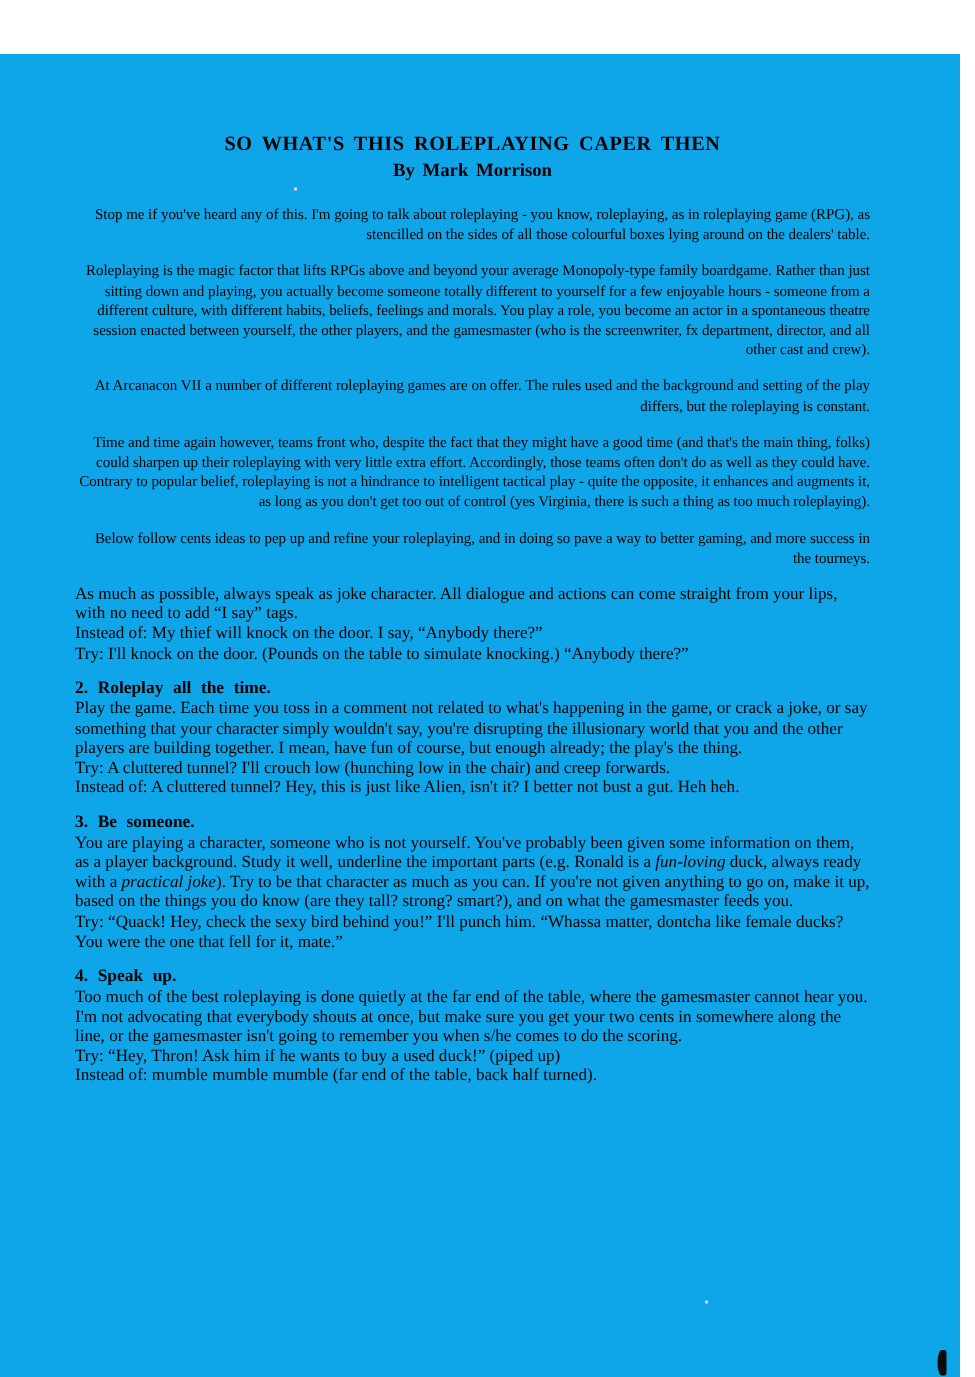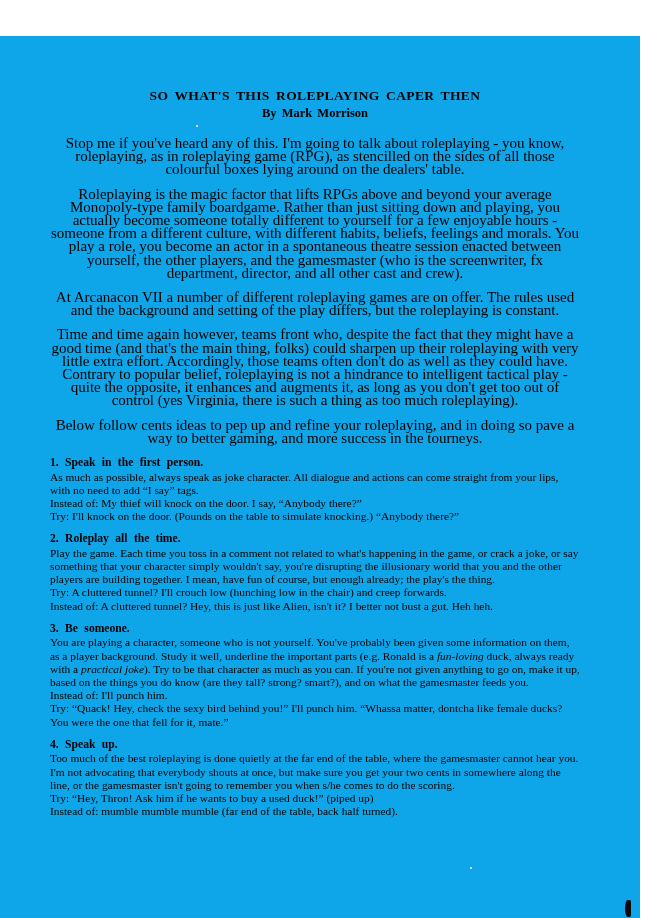--- a/index.html
+++ b/index.html
@@ -43,24 +43,24 @@
     text-transform: uppercase;
   }
   .doc-byline {
     font-size: 12.5px;
     font-weight: bold;
     word-spacing: 2px;
     line-height: 15px;
     margin: 0;
   }
   p.para {
-    font-size: 15px;
+    font-size: 10px;
     line-height: 13.2px;
     margin: 0 0 11px 0;
-    text-align: center;
+    text-align: right;
     letter-spacing: -0.02px;
   }
   .section {
     margin-bottom: 9px;
   }
   .section-heading {
     font-size: 11.6px;
     font-weight: bold;
     word-spacing: 3.5px;
     line-height: 14px;
@@ -104,42 +104,40 @@
       <div class="doc-byline">By Mark Morrison</div>
     </div>
 
     <p class="para">Stop me if you've heard any of this. I'm going to talk about roleplaying - you know, roleplaying, as in roleplaying game (RPG), as stencilled on the sides of all those colourful boxes lying around on the dealers' table.</p>
     <p class="para">Roleplaying is the magic factor that lifts RPGs above and beyond your average Monopoly-type family boardgame. Rather than just sitting down and playing, you actually become someone totally different to yourself for a few enjoyable hours - someone from a different culture, with different habits, beliefs, feelings and morals. You play a role, you become an actor in a spontaneous theatre session enacted between yourself, the other players, and the gamesmaster (who is the screenwriter, fx department, director, and all other cast and crew).</p>
     <p class="para">At Arcanacon VII a number of different roleplaying games are on offer. The rules used and the background and setting of the play differs, but the roleplaying is constant.</p>
     <p class="para">Time and time again however, teams front who, despite the fact that they might have a good time (and that's the main thing, folks) could sharpen up their roleplaying with very little extra effort. Accordingly, those teams often don't do as well as they could have. Contrary to popular belief, roleplaying is not a hindrance to intelligent tactical play - quite the opposite, it enhances and augments it, as long as you don't get too out of control (yes Virginia, there is such a thing as too much roleplaying).</p>
     <p class="para">Below follow cents ideas to pep up and refine your roleplaying, and in doing so pave a way to better gaming, and more success in the tourneys.</p>
 
     <div class="section">
-      <div class="section-heading">1. Speak in the first person.</div>
       <div class="section-body">
         <span class="section-line">As much as possible, always speak as joke character. All dialogue and actions can come straight from your lips, with no need to add “I say” tags.</span>
         <span class="section-line">Instead of: My thief will knock on the door. I say, “Anybody there?”</span>
         <span class="section-line">Try: I'll knock on the door. (Pounds on the table to simulate knocking.) “Anybody there?”</span>
       </div>
     </div>
 
     <div class="section">
       <div class="section-heading">2. Roleplay all the time.</div>
       <div class="section-body">
         <span class="section-line">Play the game. Each time you toss in a comment not related to what's happening in the game, or crack a joke, or say something that your character simply wouldn't say, you're disrupting the illusionary world that you and the other players are building together. I mean, have fun of course, but enough already; the play's the thing.</span>
         <span class="section-line">Try: A cluttered tunnel? I'll crouch low (hunching low in the chair) and creep forwards.</span>
         <span class="section-line">Instead of: A cluttered tunnel? Hey, this is just like Alien, isn't it? I better not bust a gut. Heh heh.</span>
       </div>
     </div>
 
     <div class="section">
       <div class="section-heading">3. Be someone.</div>
       <div class="section-body">
         <span class="section-line"><span>You are playing a character, someone who is not yourself. You've probably been given some information on them, as a player background. Study it well, underline the important parts (e.g. Ronald is a </span><em>fun-loving</em><span> duck, always ready with a </span><em>practical joke</em><span>). Try to be that character as much as you can. If you're not given anything to go on, make it up, based on the things you do know (are they tall? strong? smart?), and on what the gamesmaster feeds you.</span></span>
-        <span class="section-line">Instead of: I'll punch him.</span>
         <span class="section-line">Try: “Quack! Hey, check the sexy bird behind you!” I'll punch him. “Whassa matter, dontcha like female ducks? You were the one that fell for it, mate.”</span>
       </div>
     </div>
 
     <div class="section">
       <div class="section-heading">4. Speak up.</div>
       <div class="section-body">
         <span class="section-line">Too much of the best roleplaying is done quietly at the far end of the table, where the gamesmaster cannot hear you. I'm not advocating that everybody shouts at once, but make sure you get your two cents in somewhere along the line, or the gamesmaster isn't going to remember you when s/he comes to do the scoring.</span>
         <span class="section-line">Try: “Hey, Thron! Ask him if he wants to buy a used duck!” (piped up)</span>
         <span class="section-line">Instead of: mumble mumble mumble (far end of the table, back half turned).</span>

